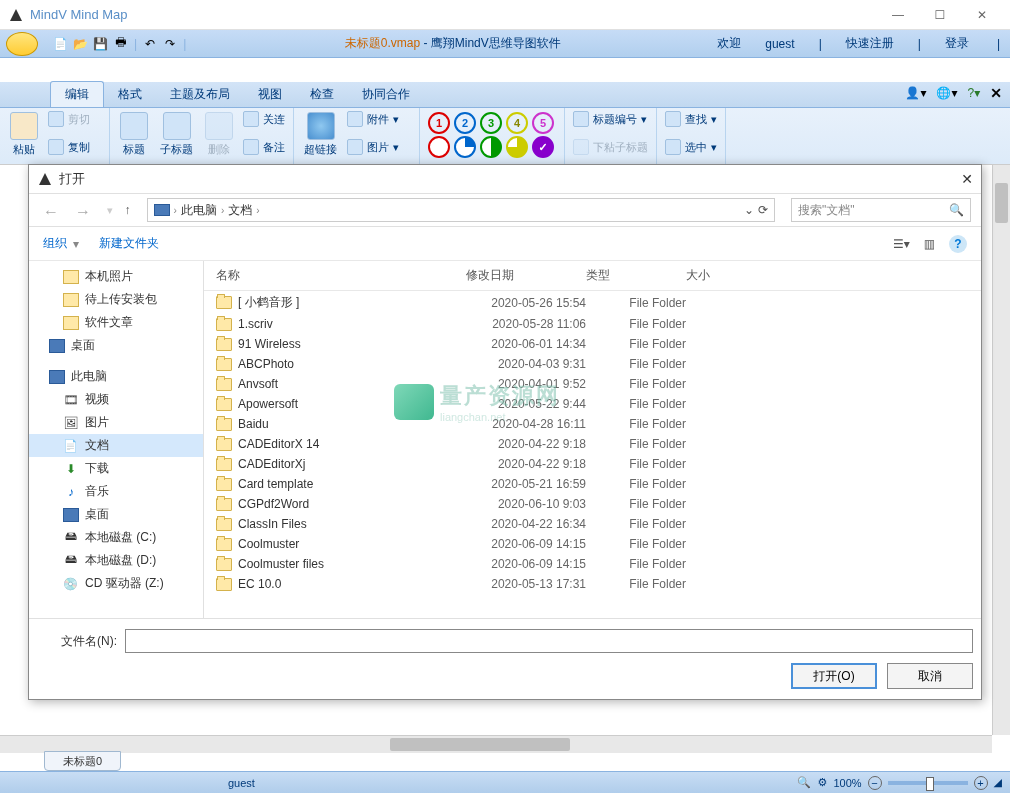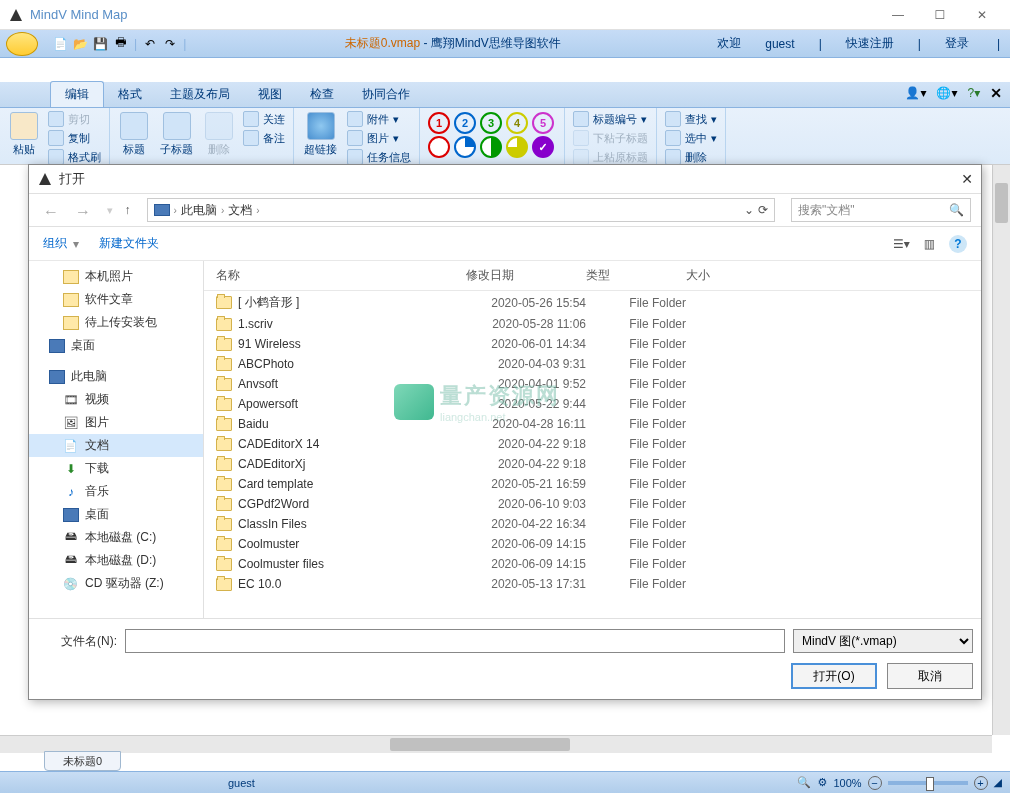--- a/index.html
+++ b/index.html
@@ -28,21 +28,21 @@
 .ribbon-tab.active { background: #e8f1fb; border: 1px solid #8ab3e0; border-bottom: none; border-radius: 3px 3px 0 0; }
 .ribbon-right { position: absolute; right: 8px; top: 3px; display: flex; gap: 10px; align-items: center; }
 
 
 .ribbon { height: 80px; background: linear-gradient(#e8f1fb, #d8e8f8); border-bottom: 1px solid #8ab3e0; display: flex; overflow: hidden; }
 .rgroup { border-right: 1px solid #b8d4ef; padding: 2px 6px; display: flex; flex-direction: column; position: relative; }
 .rgroup-body { display: flex; gap: 4px; flex: 1; align-items: flex-start; }
 .rgroup-label { font-size: 11px; text-align: center; color: #4a6a8f; padding-top: 1px; height: 14px; overflow: hidden; }
 .big-btn { display: flex; flex-direction: column; align-items: center; padding: 2px 4px; color: #003a7a; font-size: 11px; gap: 2px; }
 .big-btn .bi { width: 28px; height: 28px; background: #d0e4f8; border: 1px solid #a0c0e0; border-radius: 3px; }
-.sm-col { display: flex; flex-direction: column; gap: 1px; }
+.sm-col { display: flex; flex-direction: column; gap: 10px; }
 .sm-btn { display: flex; align-items: center; gap: 4px; padding: 1px 2px; color: #003a7a; font-size: 11px; white-space: nowrap; }
 .sm-btn .si { width: 16px; height: 16px; background: #d0e4f8; border: 1px solid #a0c0e0; border-radius: 2px; }
 .sm-btn.dis { color: #a0b0c0; }
 .icon-gallery { display: grid; grid-template-columns: repeat(5, 24px); gap: 2px; padding: 2px; }
 .gal-ico { width: 22px; height: 22px; border-radius: 50%; border: 2px solid; display: flex; align-items: center; justify-content: center; font-size: 11px; font-weight: bold; }
 
 
 .canvas-area { position: absolute; top: 164px; left: 0; right: 0; bottom: 40px; background: #fff; border-top: 1px solid #ccc; }
 .canvas-area .vscroll { position: absolute; right: 0; top: 0; width: 18px; height: calc(100% - 18px); background: #e8e8e8; border-left: 1px solid #ccc; }
 .canvas-area .vscroll::before { content: ''; position: absolute; top: 18px; left: 2px; right: 2px; height: 40px; background: #c0c0c0; border-radius: 2px; }
@@ -343,25 +343,25 @@
     </div>
   </div>
   <div class="fd-body">
     <div class="fd-tree">
       <div class="tree-item l2">
           <span class="ti fold-ico"></span>
           <span>本机照片</span>
         </div>
       <div class="tree-item l2">
           <span class="ti fold-ico"></span>
+          <span>待上传安装包</span>
+        </div>
+      <div class="tree-item l2">
+          <span class="ti fold-ico"></span>
           <span>软件文章</span>
-        </div>
-      <div class="tree-item l2">
-          <span class="ti fold-ico"></span>
-          <span>待上传安装包</span>
         </div>
       <div class="tree-item">
           <span class="ti pc-ico"></span>
           <span>桌面</span>
         </div>
       <div style="height:8px"></div>
       <div class="tree-item">
           <span class="ti pc-ico"></span>
           <span>此电脑</span>
         </div>
@@ -537,20 +537,19 @@
           <div style="font-weight:bold;letter-spacing:2px">量产资源网</div>
           <div style="font-size:11px;opacity:.7">liangchan.net</div>
         </div>
       </div>
     </div>
   </div>
   <div class="fd-bottom">
     <div class="fd-filename-row">
       <label>文件名(N):</label>
       <input type="text" style="">
-      <select><option>MindV 图(*.vmap)</option></select>
     </div>
     <div class="fd-btn-row">
       <button class="fd-btn primary">打开(O)</button>
       <button class="fd-btn">取消</button>
     </div>
   </div>
 </div>
 
 </body></html>

